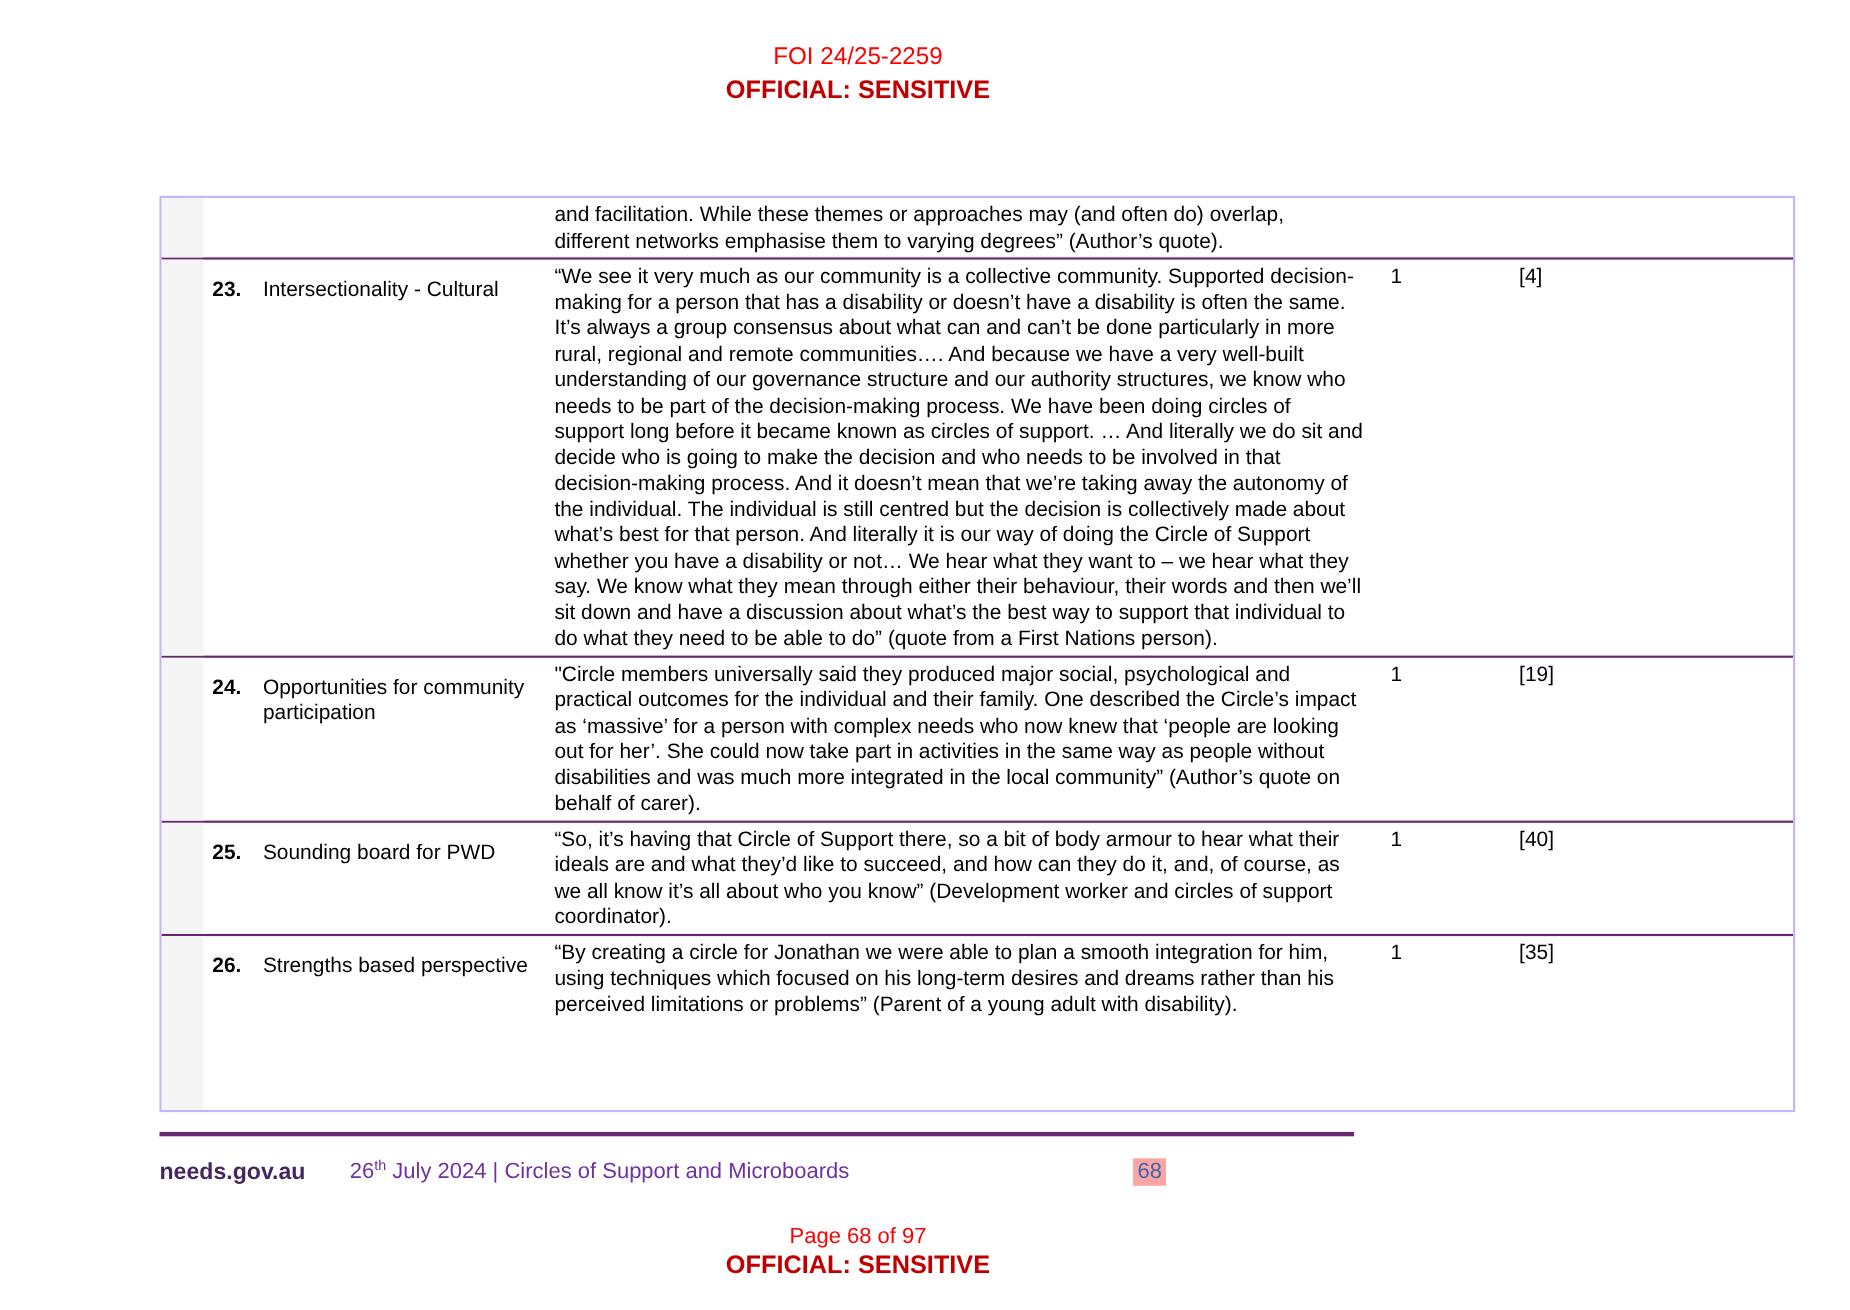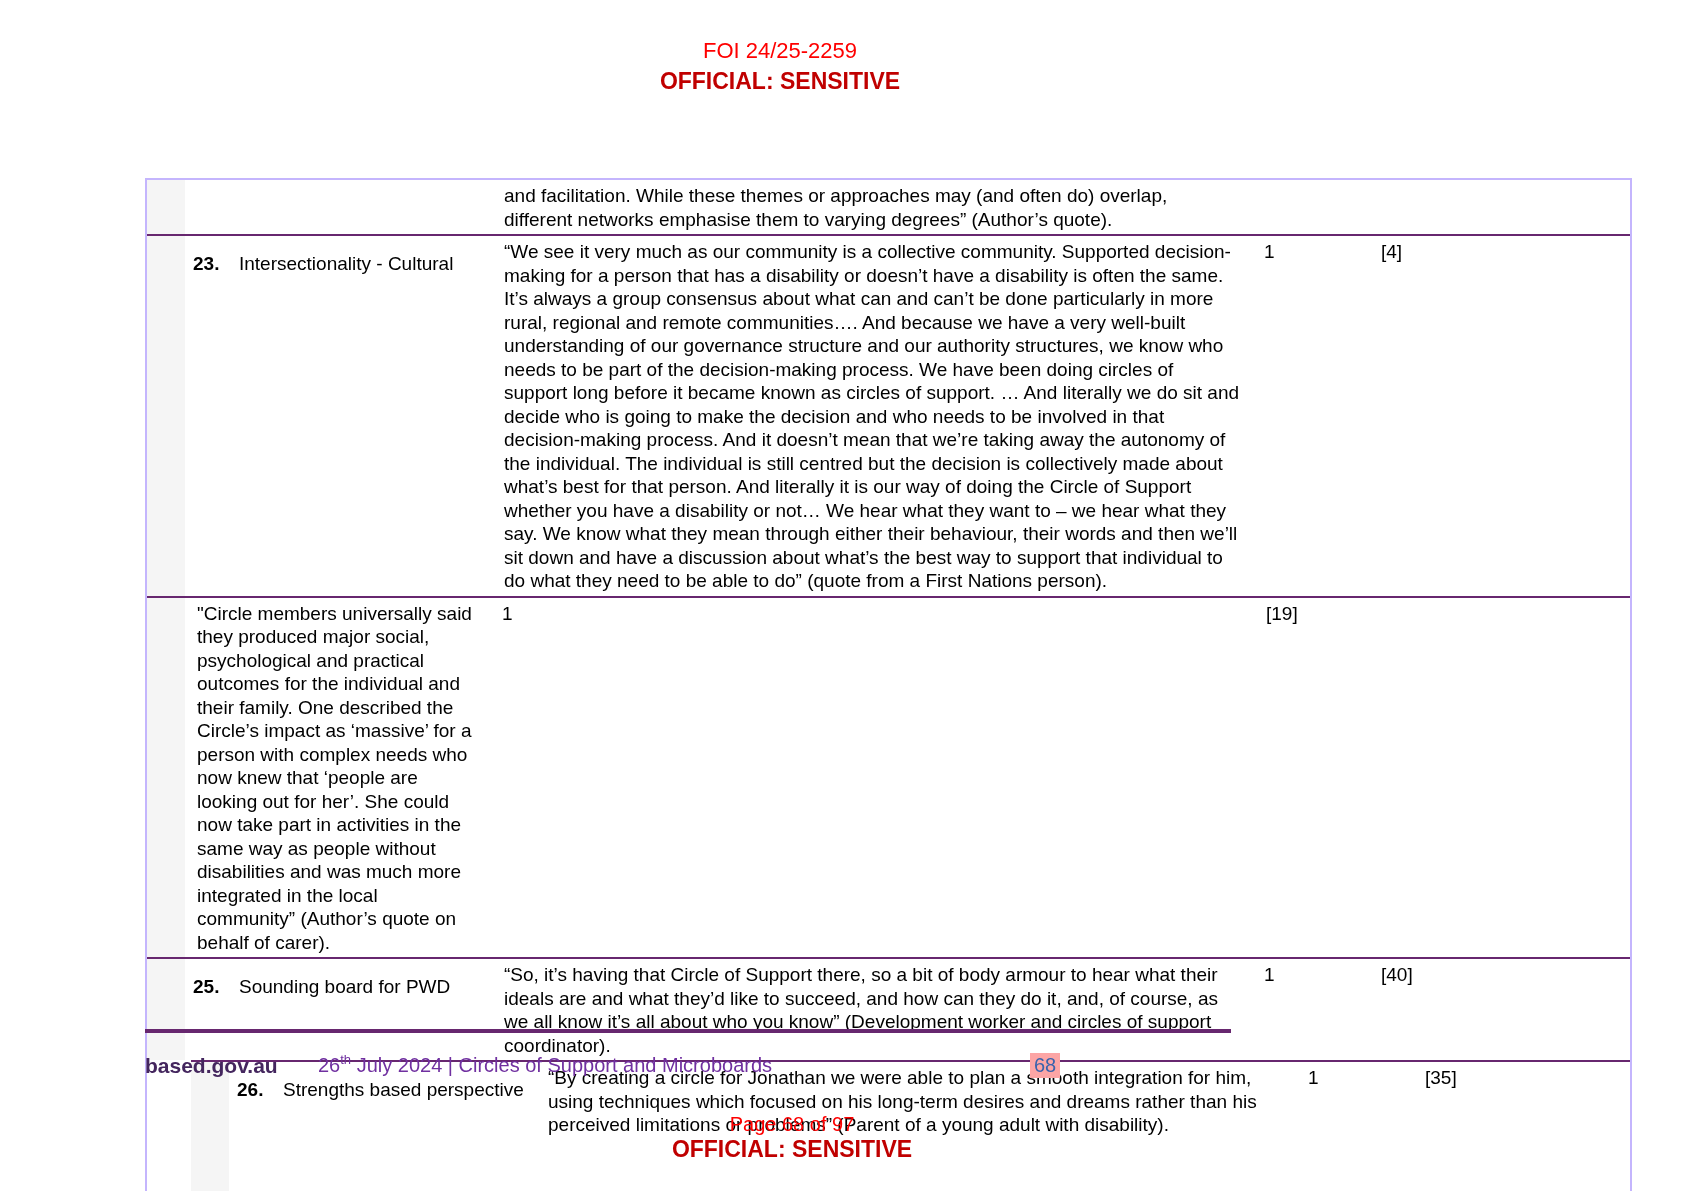--- a/index.html
+++ b/index.html
@@ -29,37 +29,37 @@
     border-top:2px solid #67276F;
   }
   .trow:first-child{border-top:none;}
   .cell-strip{background:#f5f5f5;}
   .cell-theme{padding:16px 6px 2px 8px;display:flex;align-items:flex-start;}
   .theme-number{font-weight:bold;flex:0 0 46px;}
   .theme-text{width:250px;}
   .cell-quote{padding:4px 14px 3px 12px;}
   .cell-count{padding:4px 0 0 10px;}
   .cell-ref{padding:4px 0 0 12px;}
-  .row-last{min-height:158px;margin-left:44px;}
+  .row-last{min-height:158px;}
 
   .table-bottom-extra{
     position:absolute;left:145px;top:1029px;width:1086px;height:4px;
     background:#67276F;
   }
 
   .page-footer{position:absolute;top:1052px;left:0;width:1682px;height:34px;font-size:20px;}
   .footer-site{position:absolute;left:145px;top:2px;color:#44265E;font-weight:bold;font-size:21px;}
   .footer-docinfo{position:absolute;left:318px;top:2px;color:#7030A0;}
   .footer-docinfo sup{font-size:13px;line-height:0;}
   .footer-pagefield{
     position:absolute;left:1030px;top:1px;
     color:#3A63AD;background:#fca5a5;padding:1px 4px;
   }
 
-  .doc-bottom{position:absolute;top:1112px;left:0;width:1560px;text-align:center;margin-left:12px;}
+  .doc-bottom{position:absolute;top:1112px;left:0;width:1560px;text-align:center;}
   .page-counter{color:#fe0000;font-size:20px;line-height:24px;}
   .bottom-classification{color:#c00000;font-weight:bold;font-size:23px;line-height:26px;}
 </style>
 </head>
 <body>
 
 <div class="doc-header">
   <div class="foi-ref">FOI 24/25-2259</div>
   <div class="classification">OFFICIAL: SENSITIVE</div>
 </div>
@@ -80,20 +80,24 @@
       <span class="theme-number">23.</span>
       <span class="theme-text">Intersectionality - Cultural</span>
     </div>
     <div class="cell-quote">“We see it very much as our community is a collective community. Supported decision-making for a person that has a disability or doesn’t have a disability is often the same. It’s always a group consensus about what can and can’t be done particularly in more rural, regional and remote communities…. And because we have a very well-built understanding of our governance structure and our authority structures, we know who needs to be part of the decision-making process. We have been doing circles of support long before it became known as circles of support. … And literally we do sit and decide who is going to make the decision and who needs to be involved in that decision-making process. And it doesn’t mean that we’re taking away the autonomy of the individual. The individual is still centred but the decision is collectively made about what’s best for that person. And literally it is our way of doing the Circle of Support whether you have a disability or not… We hear what they want to – we hear what they say. We know what they mean through either their behaviour, their words and then we’ll sit down and have a discussion about what’s the best way to support that individual to do what they need to be able to do” (quote from a First Nations person).</div>
     <div class="cell-count">1</div>
     <div class="cell-ref">[4]</div>
   </div>
 
   <div class="trow">
     <div class="cell-strip"></div>
+    <div class="cell-theme">
+      <span class="theme-number">24.</span>
+      <span class="theme-text">Opportunities for community participation</span>
+    </div>
     <div class="cell-quote">"Circle members universally said they produced major social, psychological and practical outcomes for the individual and their family. One described the Circle’s impact as ‘massive’ for a person with complex needs who now knew that ‘people are looking out for her’. She could now take part in activities in the same way as people without disabilities and was much more integrated in the local community” (Author’s quote on behalf of carer).</div>
     <div class="cell-count">1</div>
     <div class="cell-ref">[19]</div>
   </div>
 
   <div class="trow">
     <div class="cell-strip"></div>
     <div class="cell-theme">
       <span class="theme-number">25.</span>
       <span class="theme-text">Sounding board for PWD</span>
@@ -112,21 +116,21 @@
     <div class="cell-quote">“By creating a circle for Jonathan we were able to plan a smooth integration for him, using techniques which focused on his long-term desires and dreams rather than his perceived limitations or problems” (Parent of a young adult with disability).</div>
     <div class="cell-count">1</div>
     <div class="cell-ref">[35]</div>
   </div>
 
 </div>
 
 <div class="table-bottom-extra"></div>
 
 <div class="page-footer">
-  <span class="footer-site">based.gov.au</span>
+  <span class="footer-site">needs.gov.au</span>
   <span class="footer-docinfo"><span>26</span><sup>th</sup><span> July 2024 | Circles of Support and Microboards</span></span>
   <span class="footer-pagefield">68</span>
 </div>
 
 <div class="doc-bottom">
   <div class="page-counter">Page 68 of 97</div>
   <div class="bottom-classification">OFFICIAL: SENSITIVE</div>
 </div>
 
 </body></html>

